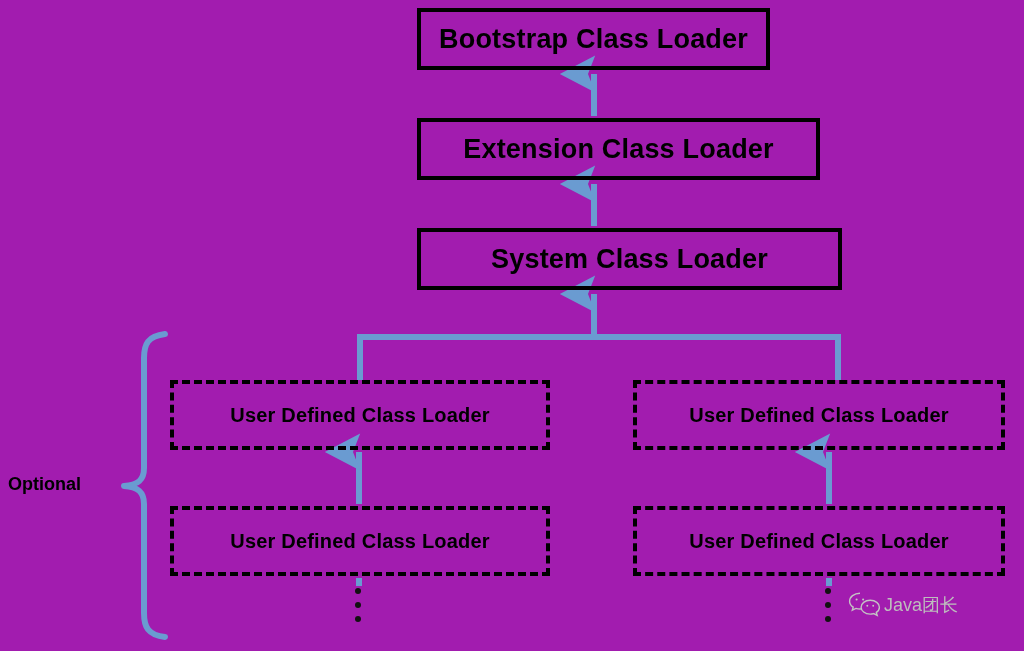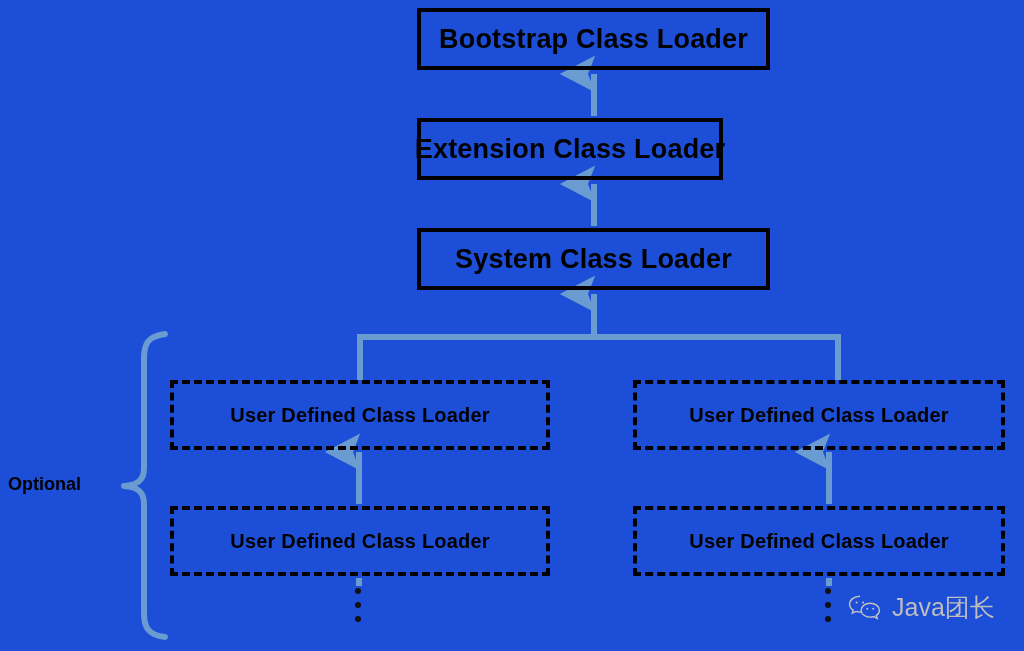--- a/index.html
+++ b/index.html
@@ -7,21 +7,21 @@
     padding: 0;
     background: #ffffff;
   }
   body {
     font-family: "Liberation Sans", sans-serif;
   }
   #canvas {
     position: relative;
     width: 1024px;
     height: 651px;
-    background: #1d4ed8;
+    background: #a21caf;
     overflow: hidden;
   }
   svg.layer {
     position: absolute;
     left: 0;
     top: 0;
     width: 1024px;
     height: 651px;
     pointer-events: none;
   }
@@ -64,23 +64,23 @@
     display: block;
     width: 6px;
     height: 6px;
     border-radius: 50%;
     background: #111111;
   }
   .watermark {
     position: absolute;
     display: flex;
     align-items: center;
-    gap: 10px;
+    gap: 2px;
     color: #b9b9b9;
-    font-size: 25px;
+    font-size: 18px;
     white-space: nowrap;
   }
   .watermark .wm-text {
     color: #bdbdbd;
     font-weight: normal;
   }
 </style>
 </head>
 <body>
 
@@ -127,25 +127,25 @@
                C 138 487, 144 492, 144 504
                L 144 613
                C 144 627, 148 635, 165 637" fill="none" stroke="#6A9BD1" stroke-width="6" stroke-linecap="round" stroke-linejoin="round"></path>
     </g>
   </svg>
 
   <div class="node solid" style="left:417px; top:8px; width:353px; height:62px;">
     <span>Bootstrap Class Loader</span>
   </div>
 
-  <div class="node solid" style="left:417px; top:118px; width:306px; height:62px;justify-content:center;">
+  <div class="node solid" style="left:417px; top:118px; width:403px; height:62px;justify-content:center;">
     <span>Extension Class Loader</span>
   </div>
 
-  <div class="node solid" style="left:417px; top:228px; width:353px; height:62px;">
+  <div class="node solid" style="left:417px; top:228px; width:425px; height:62px;">
     <span>System Class Loader</span>
   </div>
 
   <div class="node dashed" style="left:170px; top:380px; width:380px; height:70px;">
     <span>User Defined Class Loader</span>
   </div>
 
   <div class="node dashed" style="left:633px; top:380px; width:372px; height:70px;">
     <span>User Defined Class Loader</span>
   </div>

